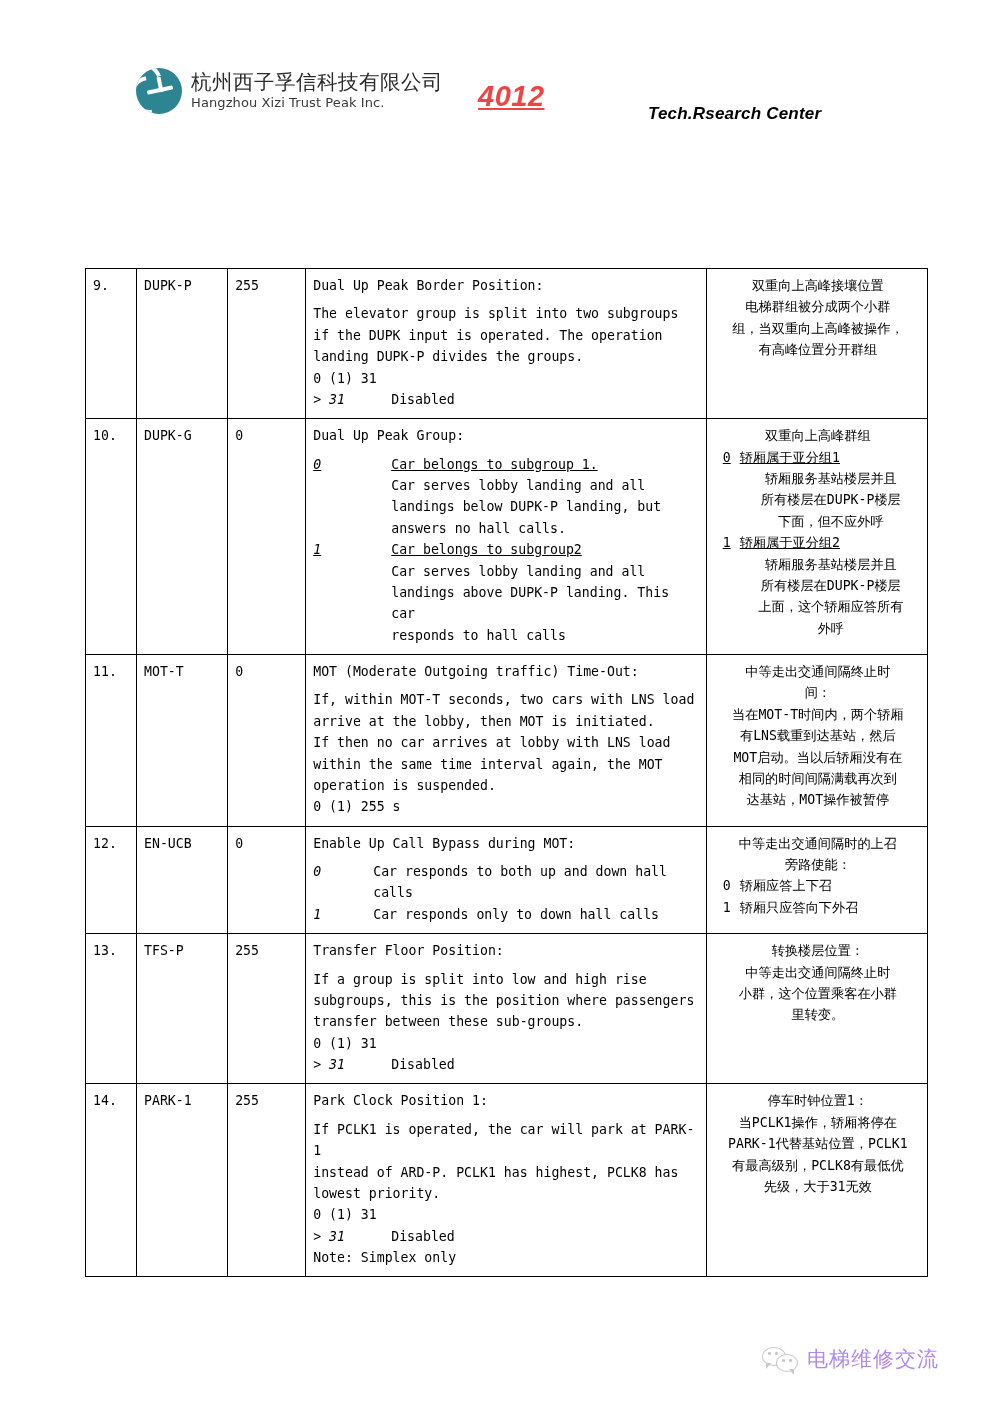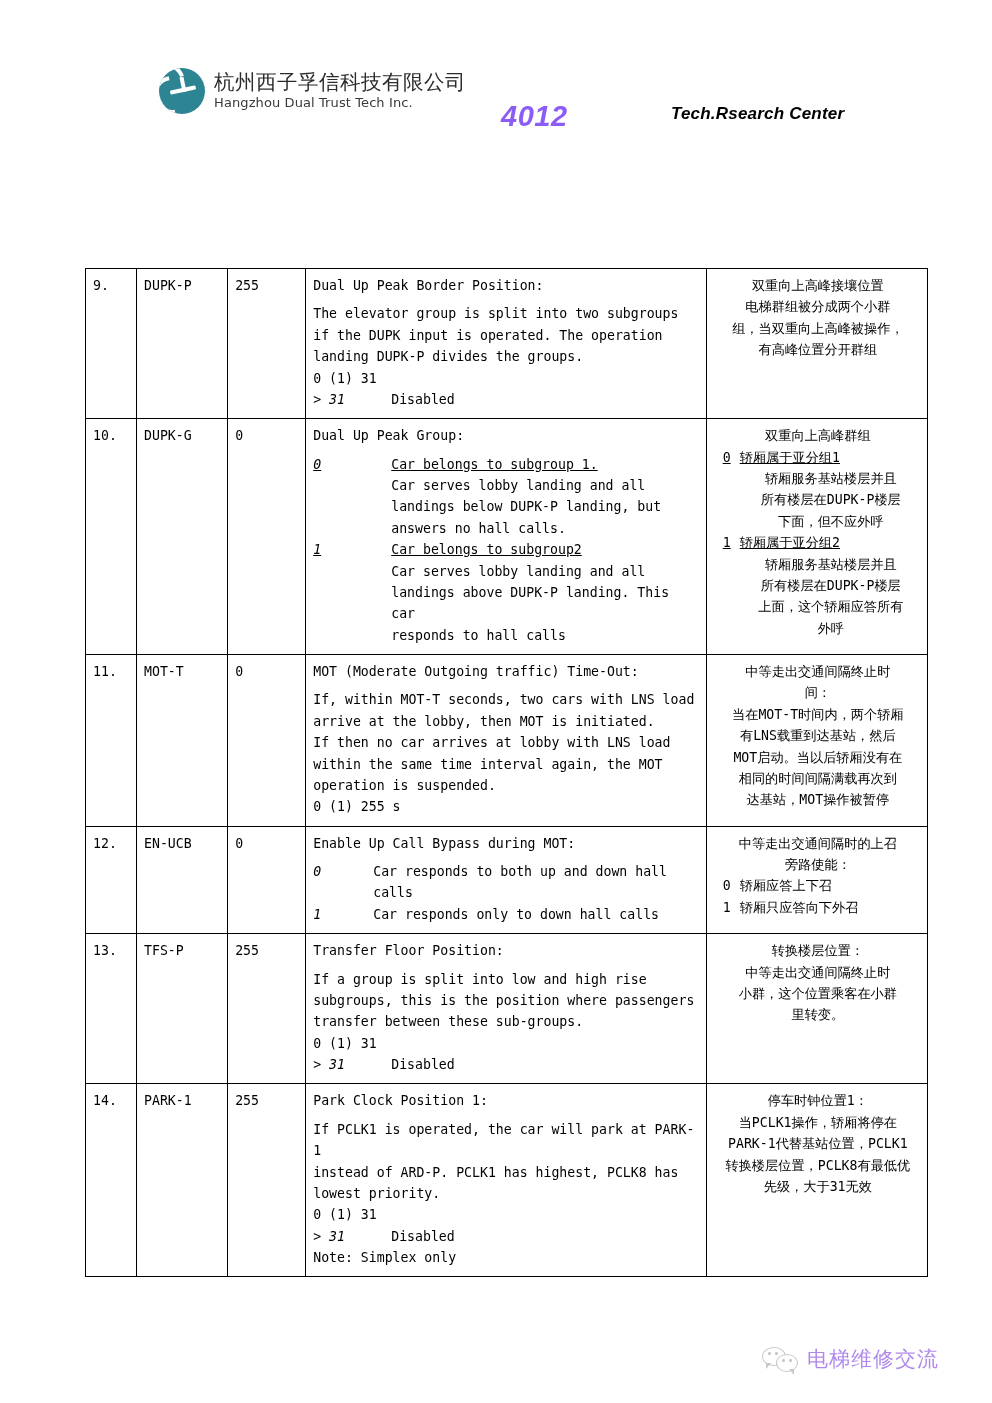--- a/index.html
+++ b/index.html
@@ -16,21 +16,20 @@
     overflow: hidden;
   }
 
   
   .page-header {
     position: absolute;
     left: 0;
     top: 58px;
     width: 818px;
     height: 80px;
-    margin-left: 23px;
   }
   .logo-block {
     position: absolute;
     left: 136px;
     top: 10px;
     display: flex;
     align-items: center;
     gap: 9px;
   }
   .logo-mark {
@@ -105,27 +104,28 @@
     font-family: "DejaVu Sans", sans-serif;
     font-size: 13px;
     letter-spacing: 0.1px;
     color: #3a3a3a;
     white-space: nowrap;
     margin-top: 2px;
   }
   .doc-number {
     position: absolute;
     left: 478px;
-    top: 42px;
+    top: 22px;
     font-family: "Liberation Sans", sans-serif;
     font-style: italic;
     font-weight: bold;
     font-size: 29px;
     letter-spacing: 0.5px;
-    color: #8b5cf6;
+    color: #ef4444;
+    text-decoration: underline;
   }
   .doc-section {
     position: absolute;
     left: 648px;
     top: 46px;
     font-family: "Liberation Sans", sans-serif;
     font-style: italic;
     font-weight: bold;
     font-size: 17px;
     letter-spacing: 0.2px;
@@ -264,21 +264,21 @@
 
   <div class="logo-block">
     <div class="logo-mark">
       <span class="swoosh s1"></span>
       <span class="swoosh s2"></span>
       <span class="stem"></span>
       <span class="bar"></span>
     </div>
     <div class="logo-text">
       <div class="logo-cn">杭州西子孚信科技有限公司</div>
-      <div class="logo-en">Hangzhou Dual Trust Tech Inc.</div>
+      <div class="logo-en">Hangzhou Xizi Trust Peak Inc.</div>
     </div>
   </div>
 
   <div class="doc-number">4012</div>
   <div class="doc-section">Tech.Rsearch Center</div>
 </div>
 
 <table class="param-table">
   <colgroup>
     <col class="col-idx">
@@ -450,21 +450,21 @@
       <div class="opt">
         <span class="key">&gt; 31</span>
         <span class="txt">Disabled</span>
       </div>
       <div class="desc-line">Note: Simplex only</div>
     </td>
     <td class="cell-cn">
       <div class="cn-line">停车时钟位置1：</div>
       <div class="cn-line">当PCLK1操作，轿厢将停在</div>
       <div class="cn-line">PARK-1代替基站位置，PCLK1</div>
-      <div class="cn-line">转换楼层位置，PCLK8有最低优</div>
+      <div class="cn-line">有最高级别，PCLK8有最低优</div>
       <div class="cn-line">先级，大于31无效</div>
     </td>
   </tr>
 
   </tbody>
 </table>
 
 <div class="watermark">
   <span class="wechat-icon">
     <span class="b1"></span>

